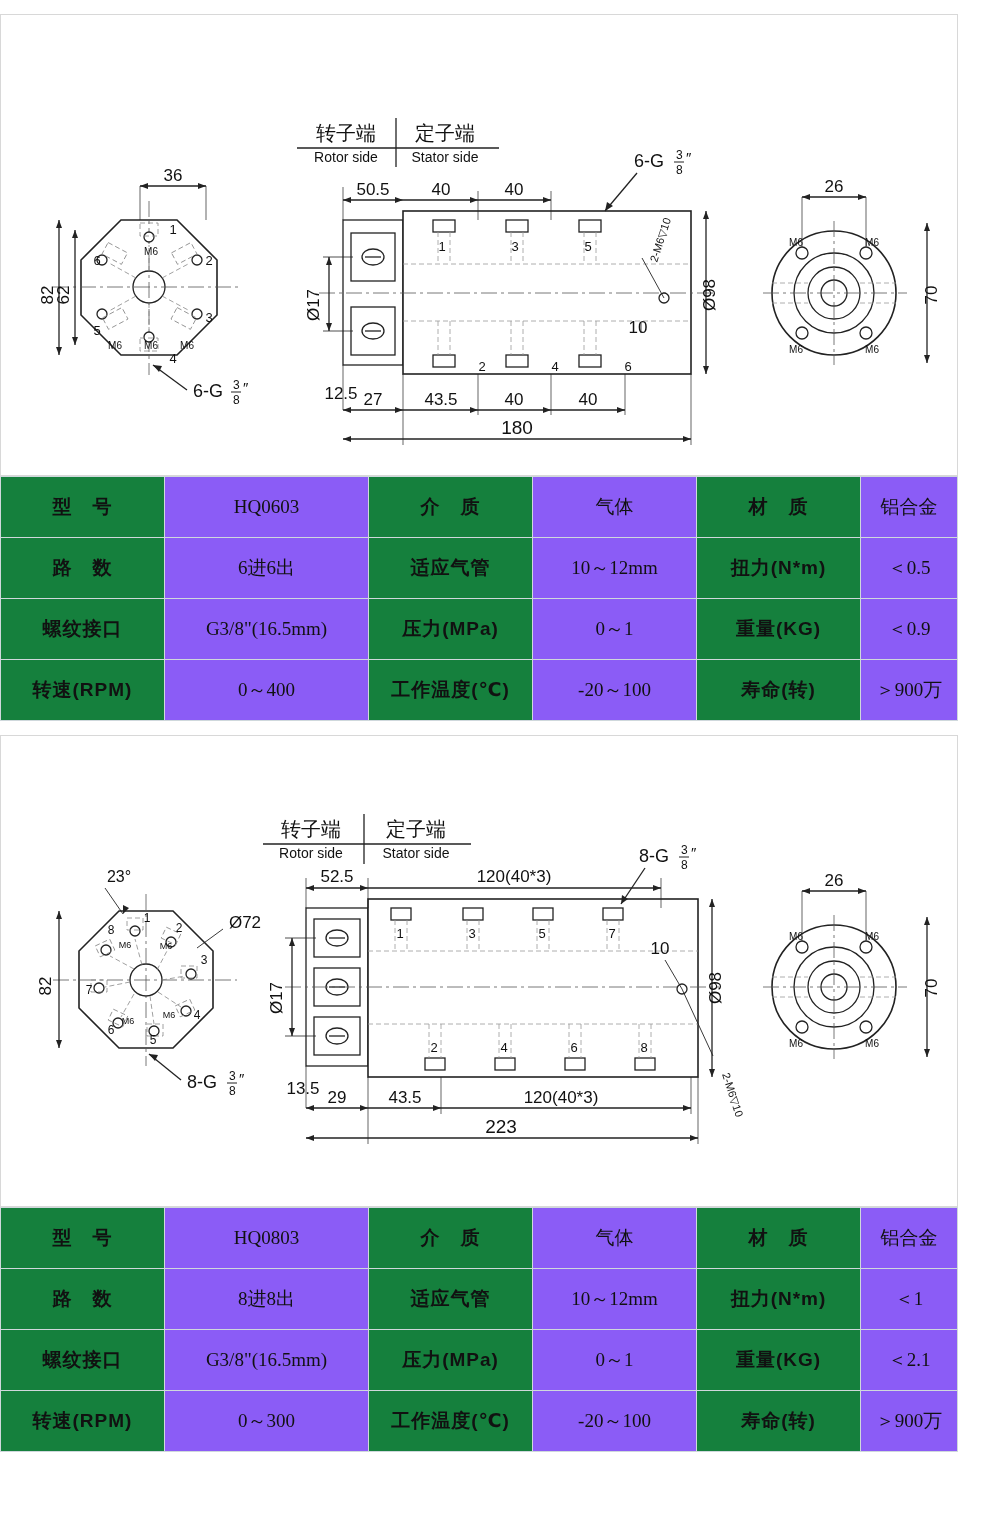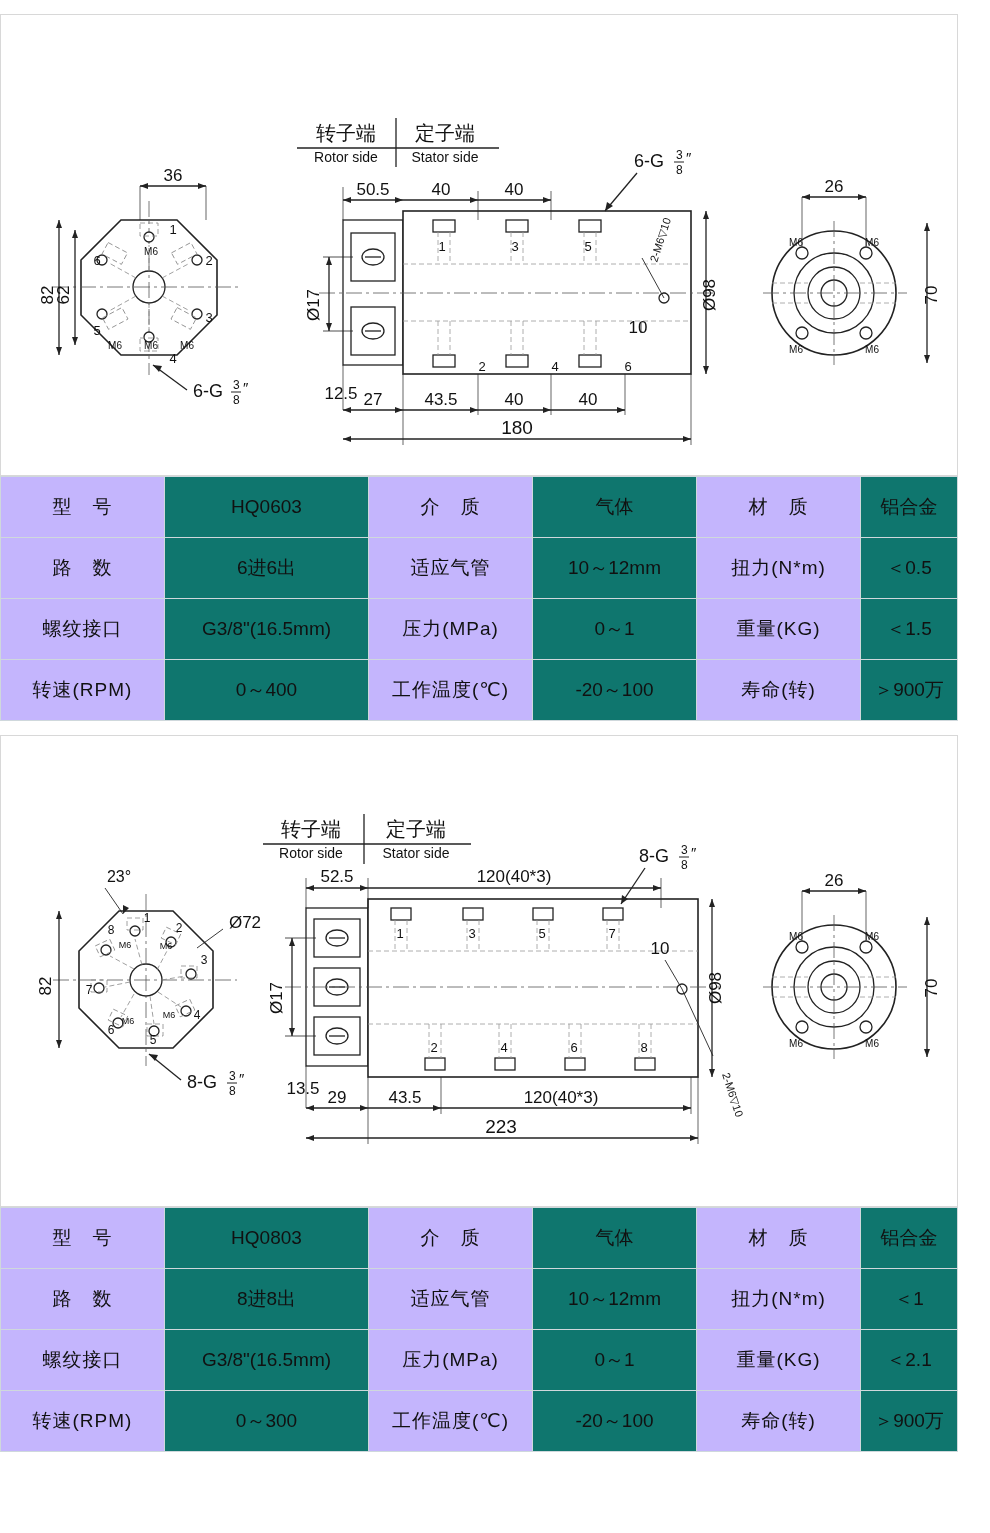--- a/index.html
+++ b/index.html
@@ -9,22 +9,22 @@
   .block{position:relative;width:960px;margin:0 auto;}
   .card{border:1px solid #d8d8d8;background:#fff;box-sizing:border-box;}
 
   
   .drawing{position:relative;width:958px;box-sizing:border-box;background:#fff;}
   .svgwrap{width:958px;display:block;}
 
   
   table.spec{border-collapse:collapse;width:958px;table-layout:fixed;font-size:19px;}
   table.spec td{border:1px solid #cfd8dc;height:56px;text-align:center;vertical-align:middle;padding:2px 4px;}
-  td.lab{background:#c4b5fd;font-weight:normal;letter-spacing:1px;color:#111;}
-  td.val{background:#0f766e;color:#111;}
+  td.lab{background:#15803d;font-weight:bold;letter-spacing:1px;color:#111;}
+  td.val{background:#8b5cf6;color:#111;font-family:Liberation Serif, serif;}
   .divider{height:14px;}
 
   svg text{font-family:"Liberation Sans","DejaVu Sans",sans-serif;}
 </style>
 </head>
 <body>
 
 <div class="page">
 
   <div class="block" style="padding-top:14px;">
@@ -296,21 +296,21 @@
         <td class="val">10～12mm</td>
         <td class="lab">扭力(N*m)</td>
         <td class="val">＜0.5</td>
       </tr>
       <tr>
         <td class="lab">螺纹接口</td>
         <td class="val">G3/8"(16.5mm)</td>
         <td class="lab">压力(MPa)</td>
         <td class="val">0～1</td>
         <td class="lab">重量(KG)</td>
-        <td class="val">＜1.5</td>
+        <td class="val">＜0.9</td>
       </tr>
       <tr>
         <td class="lab">转速(RPM)</td>
         <td class="val">0～400</td>
         <td class="lab">工作温度(℃)</td>
         <td class="val">-20～100</td>
         <td class="lab">寿命(转)</td>
         <td class="val">＞900万</td>
       </tr>
     </tbody>

